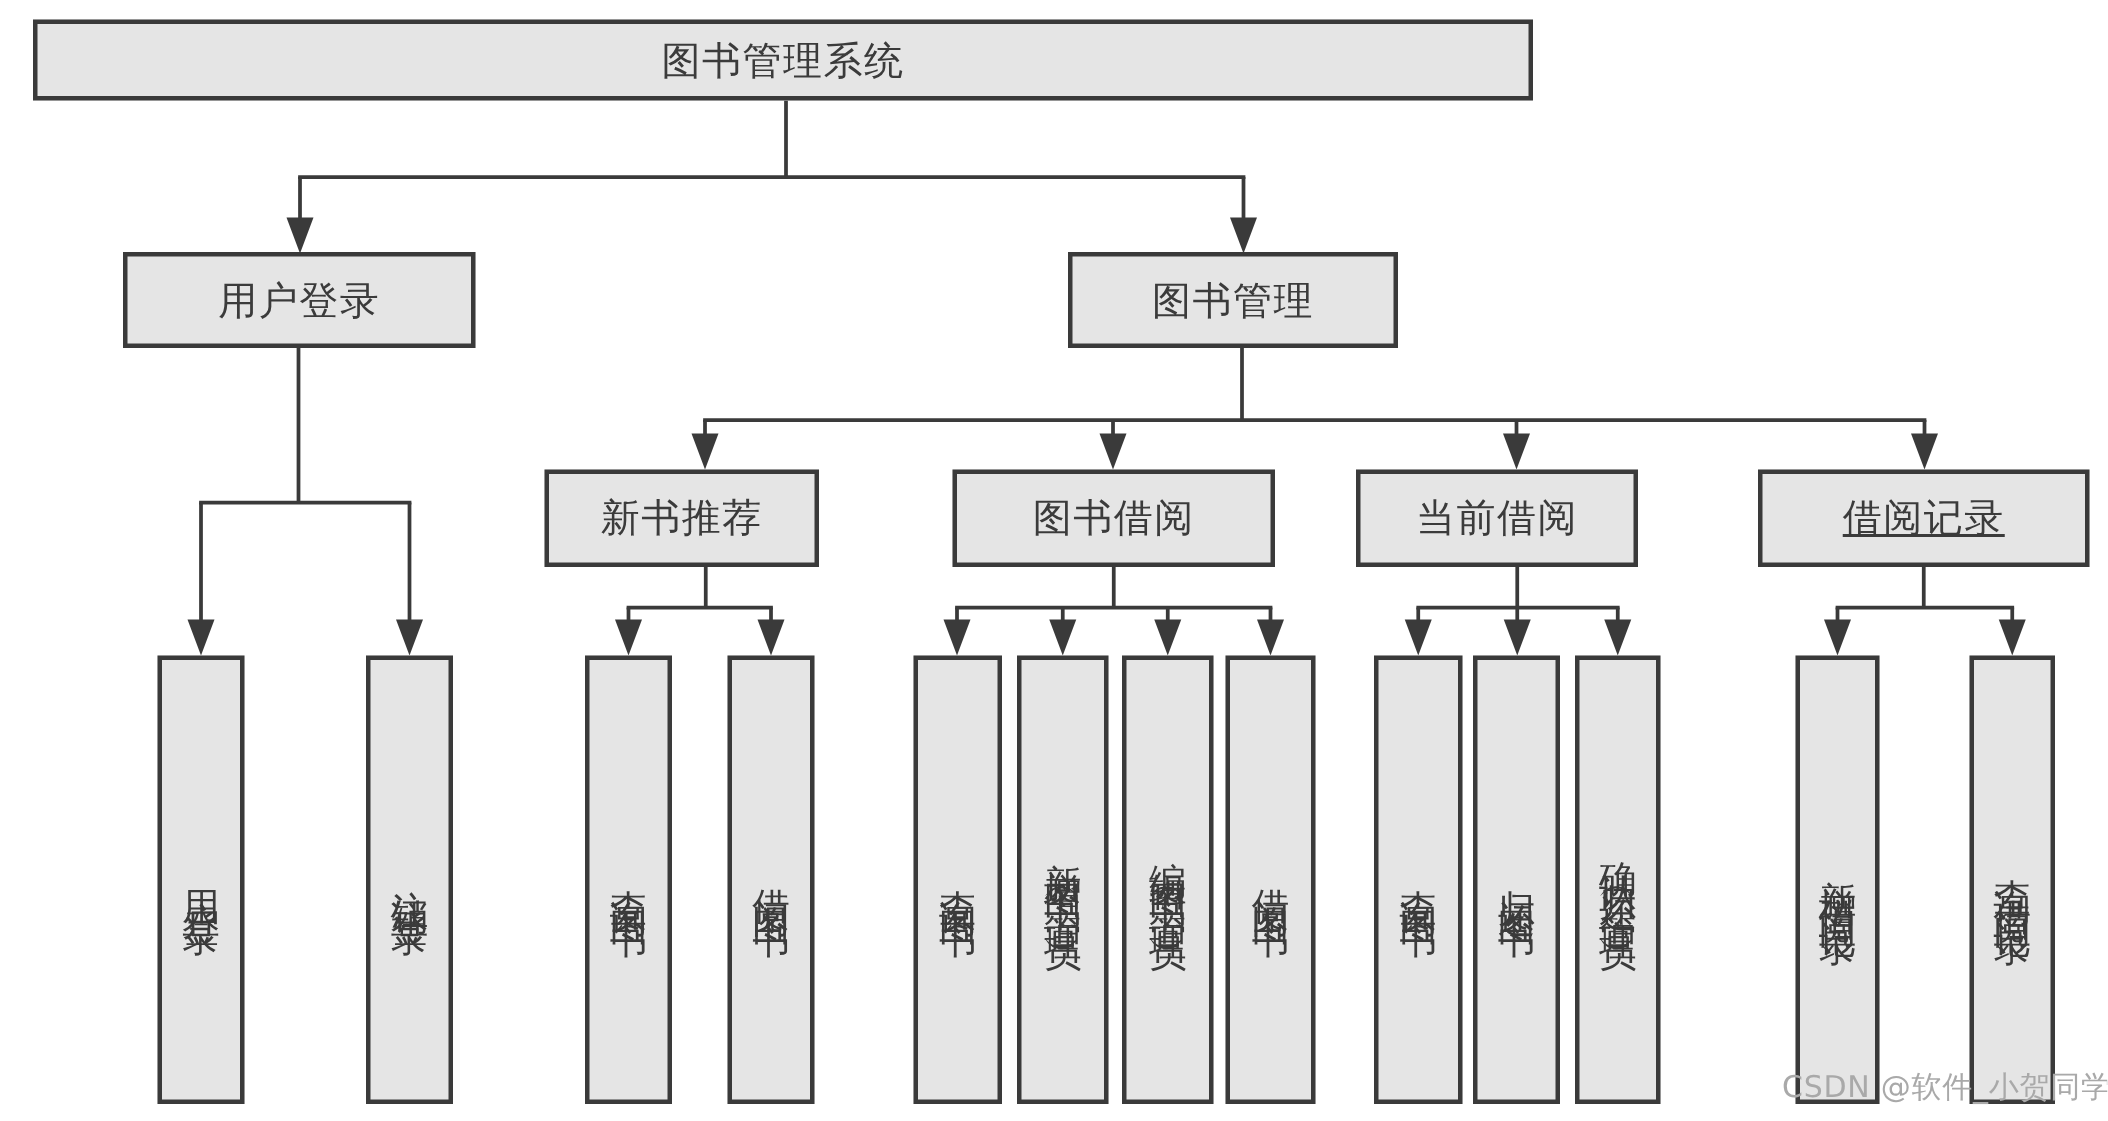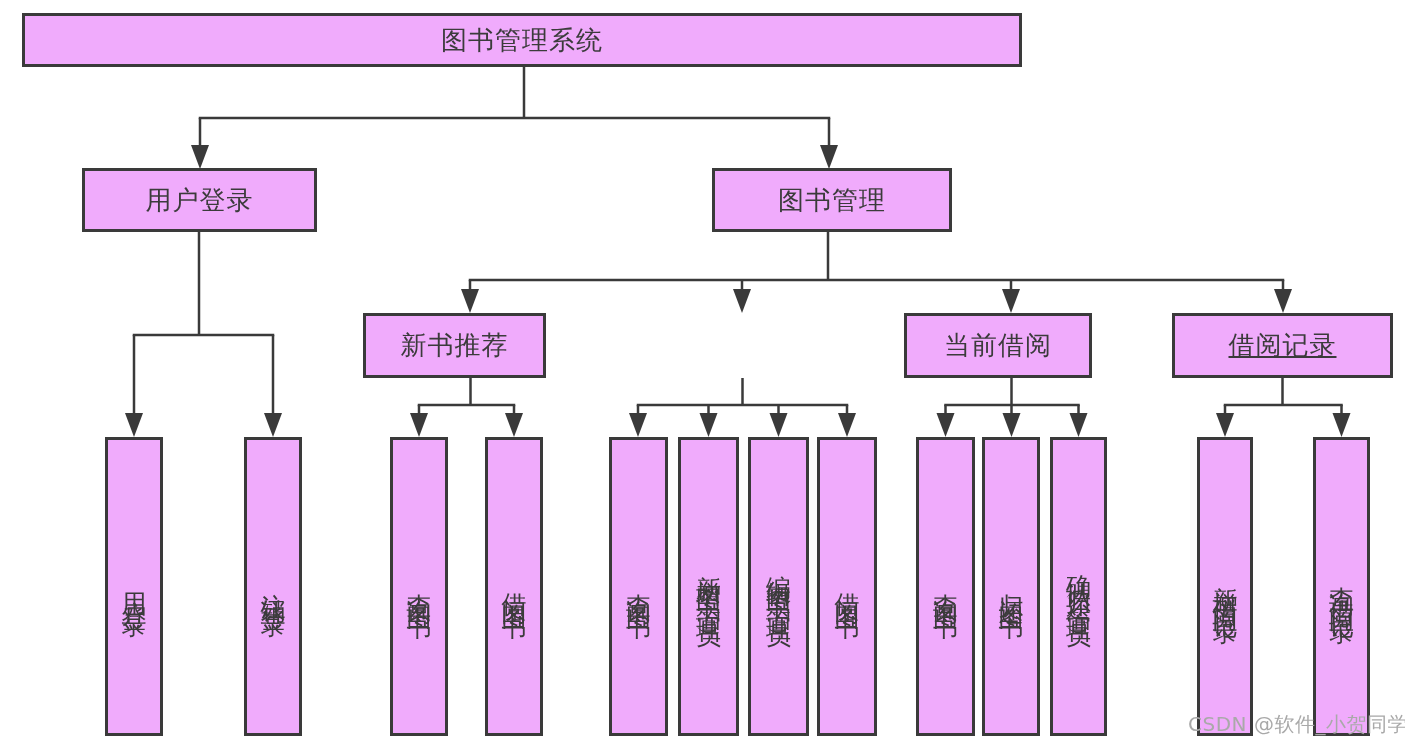--- a/index.html
+++ b/index.html
@@ -12,21 +12,21 @@
     overflow: hidden;
   }
   #connectors {
     position: absolute;
     left: 0; top: 0;
     width: 1405px; height: 747px;
   }
   .node {
     position: absolute;
     box-sizing: border-box;
-    background: #f0abfc;
+    background: #e5e5e5;
     border: 3px solid #3a3a3a;
     display: flex;
     align-items: center;
     justify-content: center;
     color: #3b3b3b;
     z-index: 2;
   }
   .node.h span {
     font-size: 26px;
     letter-spacing: 1px;
@@ -118,26 +118,29 @@
     <polygon points="1332.5,413 1350.5,413 1341.5,437" fill="#3a3a3a" stroke="none"></polygon>
   </svg>
 
   <div class="node h" style="left:22px; top:13px; width:1000px; height:54px;">
     <span>图书管理系统</span>
   </div>
 
   <div class="node h" style="left:82px; top:168px; width:235px; height:64px;">
     <span>用户登录</span>
   </div>
-  <div class="node h" style="left:712px; top:168px; width:240px; height:64px;">
+  <div class="node h" style="left:712px; top:168px; width:220px; height:64px;">
     <span>图书管理</span>
   </div>
 
   <div class="node h" style="left:363px; top:313px; width:183px; height:65px;">
     <span>新书推荐</span>
+  </div>
+  <div class="node h" style="left:635px; top:313px; width:215px; height:65px;">
+    <span>图书借阅</span>
   </div>
   <div class="node h" style="left:904px; top:313px; width:188px; height:65px;">
     <span>当前借阅</span>
   </div>
   <div class="node h" style="left:1172px; top:313px; width:221px; height:65px;text-decoration:underline;">
     <span>借阅记录</span>
   </div>
 
   <div class="node v" style="left:105px; top:437px; width:58px; height:299px;">
     <span>用户登录</span>

